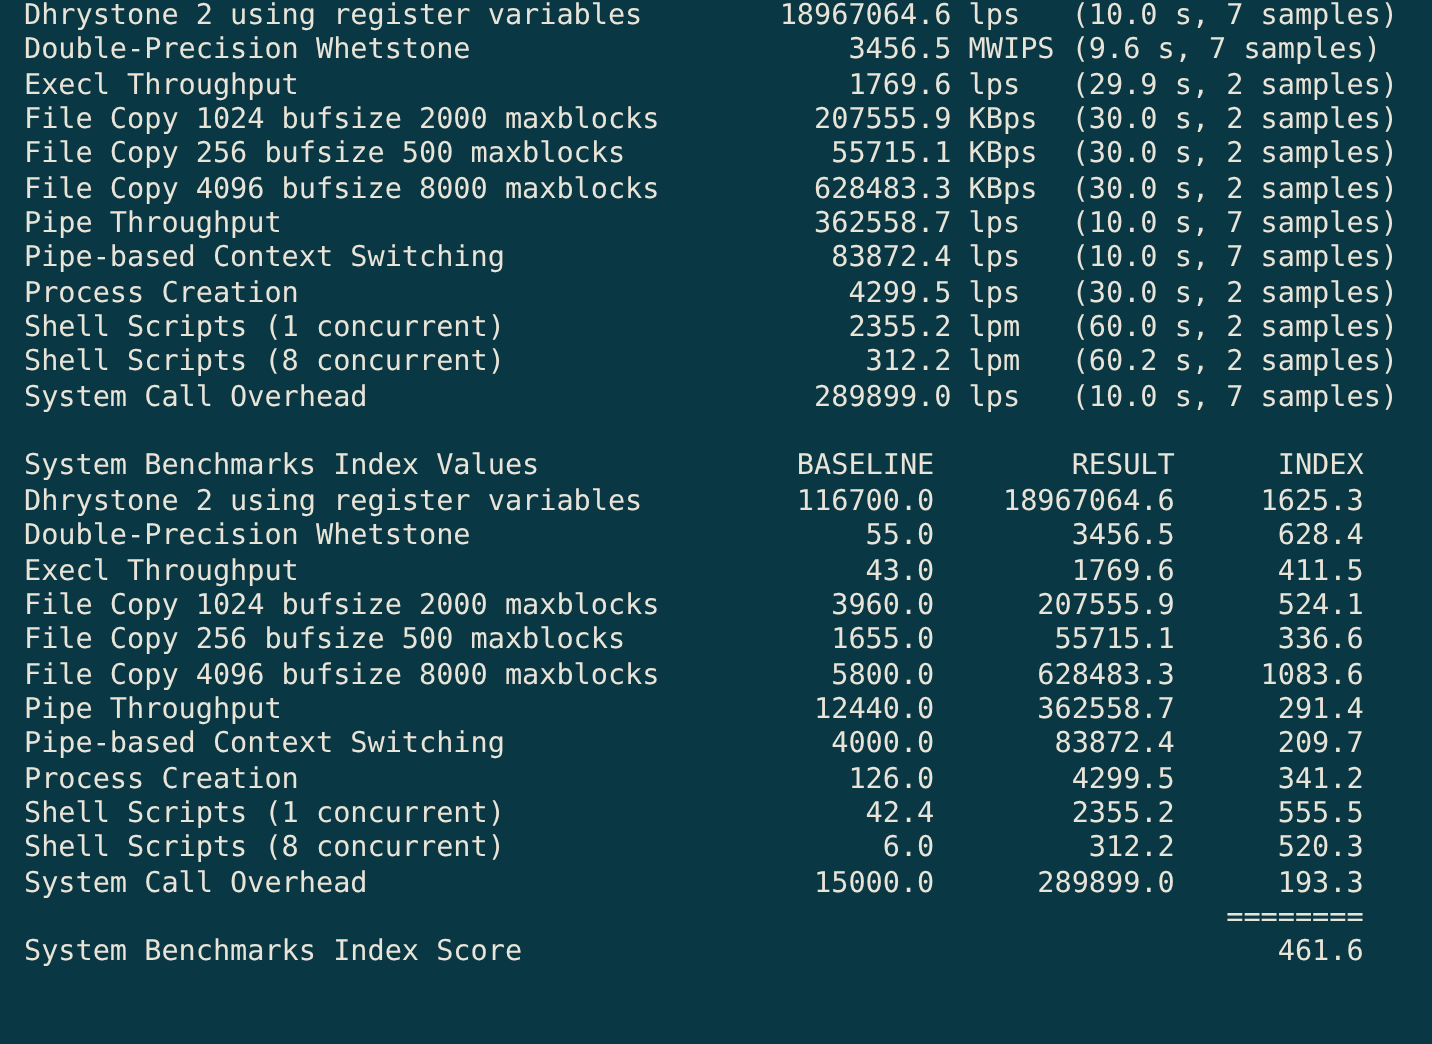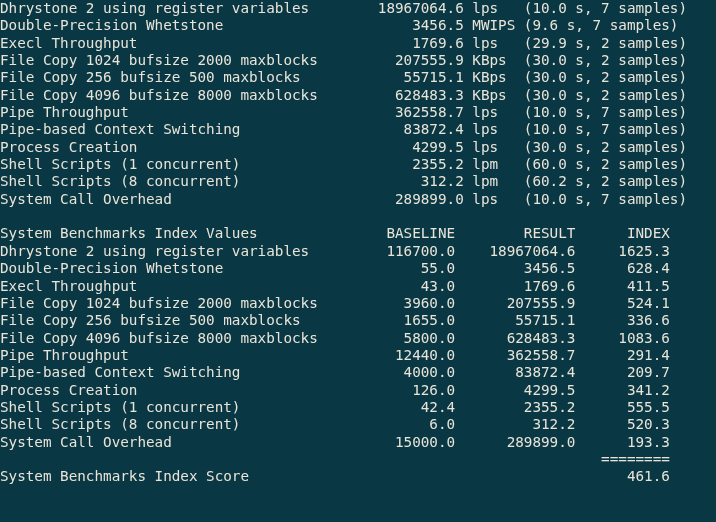--- a/index.html
+++ b/index.html
@@ -23,20 +23,21 @@
     letter-spacing: -0.02px;
     white-space: pre;
     box-sizing: border-box;
     padding: 0;
     overflow: hidden;
   }
   .line {
     height: 17.35px;
     white-space: pre;
     display: block;
+    padding-left: 12px;
   }
   .blank {
     height: 17.35px;
     display: block;
   }
 </style>
 </head>
 <body>
 
 <div id="terminal"><span class="line">Dhrystone 2 using register variables        18967064.6 lps   (10.0 s, 7 samples)</span><span class="line">Double-Precision Whetstone                      3456.5 MWIPS (9.6 s, 7 samples)</span><span class="line">Execl Throughput                                1769.6 lps   (29.9 s, 2 samples)</span><span class="line">File Copy 1024 bufsize 2000 maxblocks         207555.9 KBps  (30.0 s, 2 samples)</span><span class="line">File Copy 256 bufsize 500 maxblocks            55715.1 KBps  (30.0 s, 2 samples)</span><span class="line">File Copy 4096 bufsize 8000 maxblocks         628483.3 KBps  (30.0 s, 2 samples)</span><span class="line">Pipe Throughput                               362558.7 lps   (10.0 s, 7 samples)</span><span class="line">Pipe-based Context Switching                   83872.4 lps   (10.0 s, 7 samples)</span><span class="line">Process Creation                                4299.5 lps   (30.0 s, 2 samples)</span><span class="line">Shell Scripts (1 concurrent)                    2355.2 lpm   (60.0 s, 2 samples)</span><span class="line">Shell Scripts (8 concurrent)                     312.2 lpm   (60.2 s, 2 samples)</span><span class="line">System Call Overhead                          289899.0 lps   (10.0 s, 7 samples)</span><span class="blank">&nbsp;</span><span class="line">System Benchmarks Index Values               BASELINE        RESULT      INDEX</span><span class="line">Dhrystone 2 using register variables         116700.0    18967064.6     1625.3</span><span class="line">Double-Precision Whetstone                       55.0        3456.5      628.4</span><span class="line">Execl Throughput                                 43.0        1769.6      411.5</span><span class="line">File Copy 1024 bufsize 2000 maxblocks          3960.0      207555.9      524.1</span><span class="line">File Copy 256 bufsize 500 maxblocks            1655.0       55715.1      336.6</span><span class="line">File Copy 4096 bufsize 8000 maxblocks          5800.0      628483.3     1083.6</span><span class="line">Pipe Throughput                               12440.0      362558.7      291.4</span><span class="line">Pipe-based Context Switching                   4000.0       83872.4      209.7</span><span class="line">Process Creation                                126.0        4299.5      341.2</span><span class="line">Shell Scripts (1 concurrent)                     42.4        2355.2      555.5</span><span class="line">Shell Scripts (8 concurrent)                      6.0         312.2      520.3</span><span class="line">System Call Overhead                          15000.0      289899.0      193.3</span><span class="line">                                                                      ========</span><span class="line">System Benchmarks Index Score                                            461.6</span></div>

